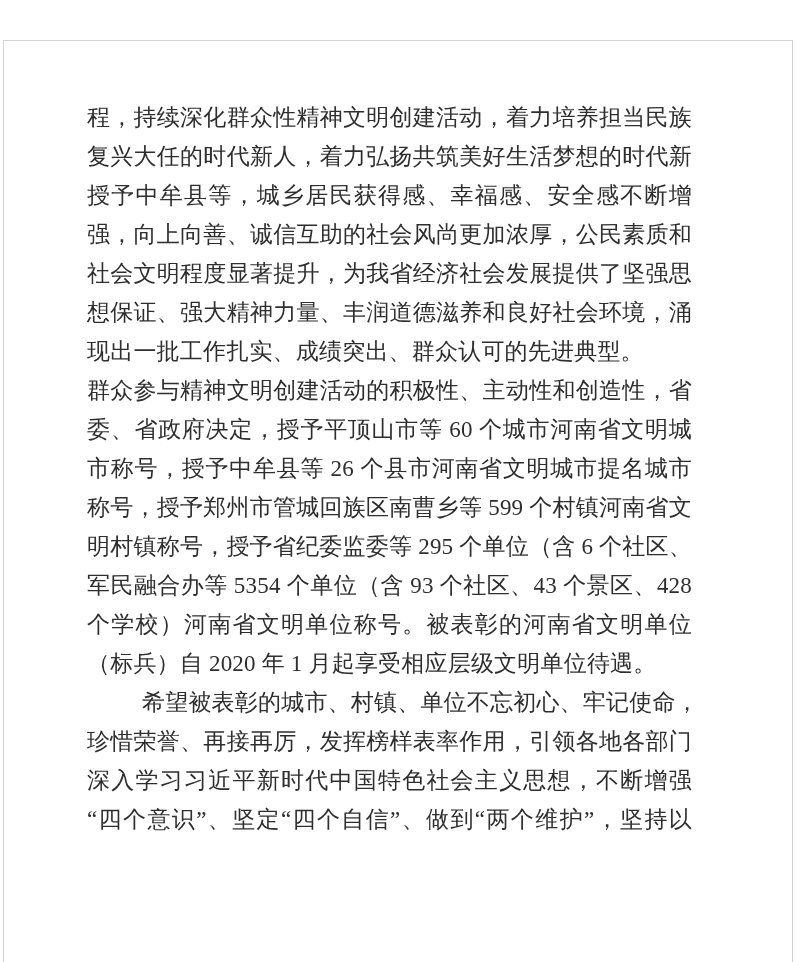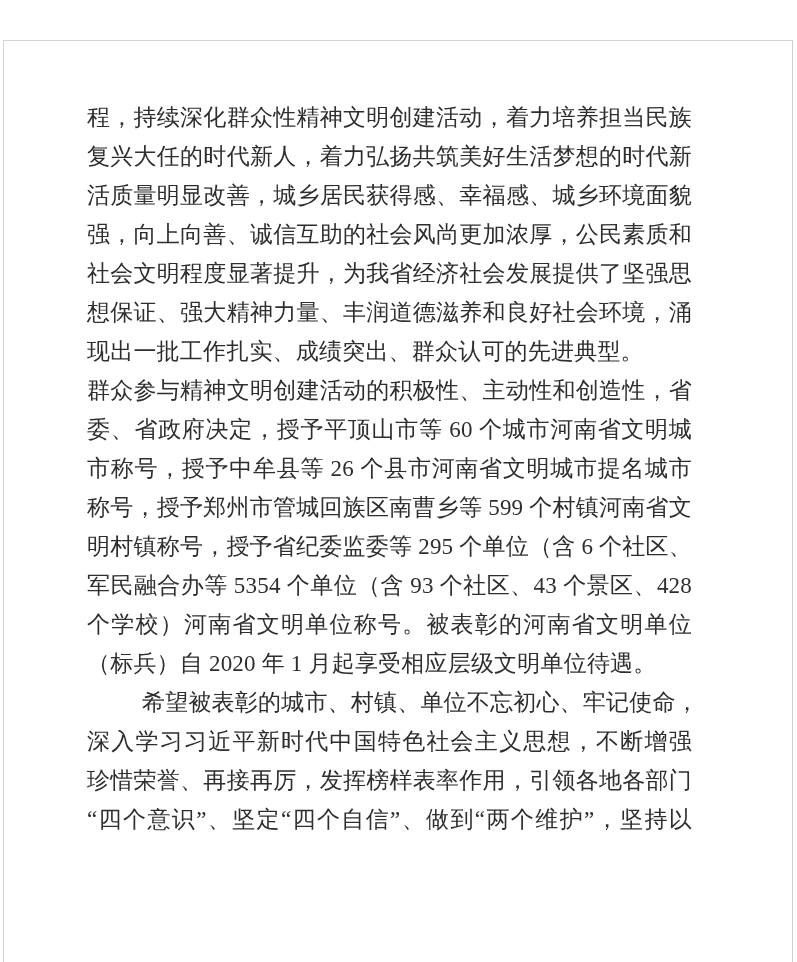--- a/index.html
+++ b/index.html
@@ -70,36 +70,36 @@
 </style>
 </head>
 <body>
 
 <div class="viewport">
   <div class="page-frame"></div>
 
   <div class="content" id="doc-body" style="color: rgb(46, 46, 46);">
       <div class="line">程，持续深化群众性精神文明创建活动，着力培养担当民族</div>
       <div class="line">复兴大任的时代新人，着力弘扬共筑美好生活梦想的时代新</div>
-      <div class="line">活质量明显改善，城乡居民获得感、幸福感、城乡环境面貌</div>
+      <div class="line">授予中牟县等，城乡居民获得感、幸福感、安全感不断增</div>
       <div class="line">强，向上向善、诚信互助的社会风尚更加浓厚，公民素质和</div>
       <div class="line">社会文明程度显著提升，为我省经济社会发展提供了坚强思</div>
       <div class="line">想保证、强大精神力量、丰润道德滋养和良好社会环境，涌</div>
       <div class="line last">现出一批工作扎实、成绩突出、群众认可的先进典型。</div>
       <div class="line">群众参与精神文明创建活动的积极性、主动性和创造性，省</div>
       <div class="line">委、省政府决定，授予平顶山市等 60 个城市河南省文明城</div>
       <div class="line">市称号，授予中牟县等 26 个县市河南省文明城市提名城市</div>
       <div class="line">称号，授予郑州市管城回族区南曹乡等 599 个村镇河南省文</div>
       <div class="line">明村镇称号，授予省纪委监委等 295 个单位（含 6 个社区、</div>
       <div class="line">军民融合办等 5354 个单位（含 93 个社区、43 个景区、428</div>
       <div class="line">个学校）河南省文明单位称号。被表彰的河南省文明单位</div>
       <div class="line last">（标兵）自 2020 年 1 月起享受相应层级文明单位待遇。</div>
       <div class="line indent">希望被表彰的城市、村镇、单位不忘初心、牢记使命，</div>
+      <div class="line">珍惜荣誉、再接再厉，发挥榜样表率作用，引领各地各部门</div>
       <div class="line">深入学习习近平新时代中国特色社会主义思想，不断增强</div>
-      <div class="line">珍惜荣誉、再接再厉，发挥榜样表率作用，引领各地各部门</div>
       <div class="line">“四个意识”、坚定“四个自信”、做到“两个维护”，坚持以</div>
     </div>
 
   <div class="footer-page-number">— 2 —</div>
 
   <div class="page-badge" id="page-badge" style="background: rgb(58, 58, 58); color: rgb(255, 255, 255);">
     <span>2/5</span>
   </div>
 </div>
 

